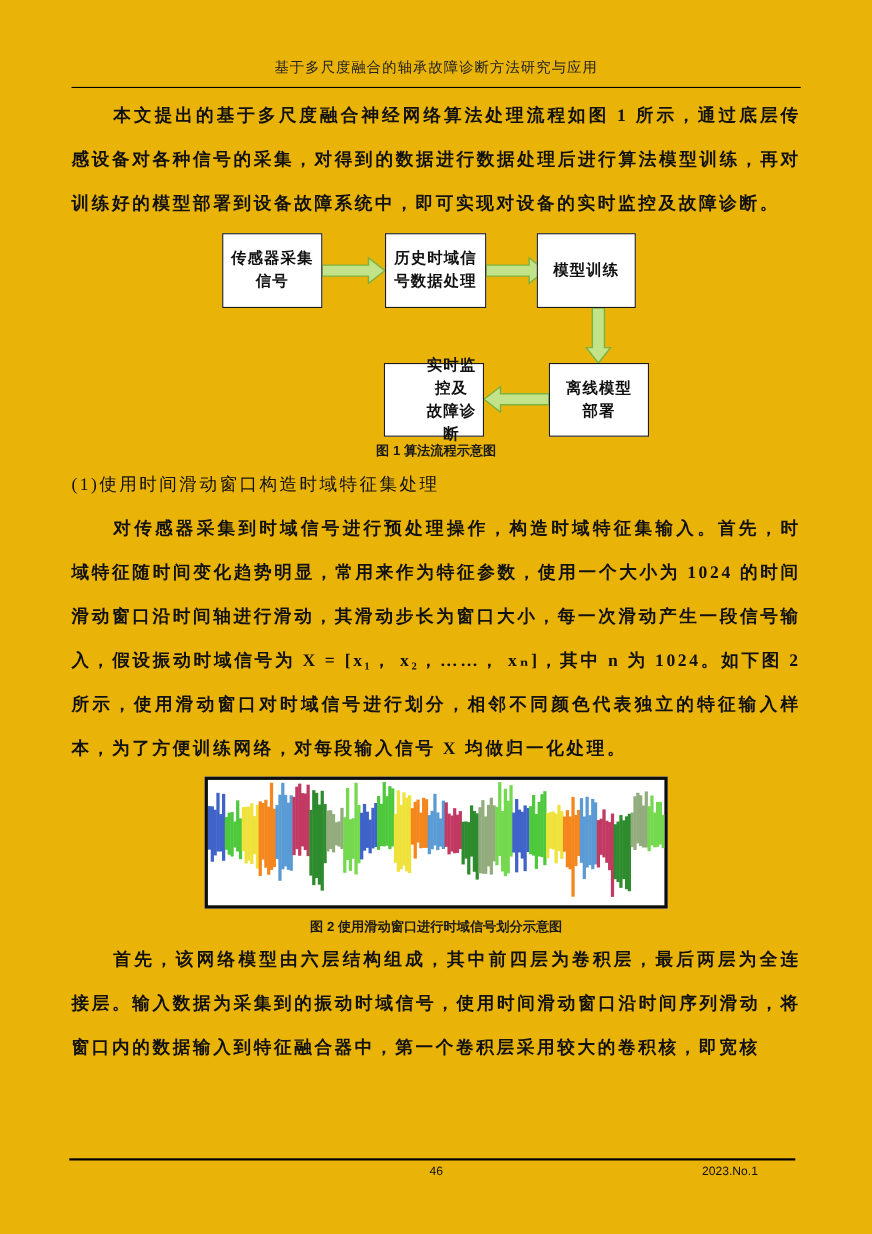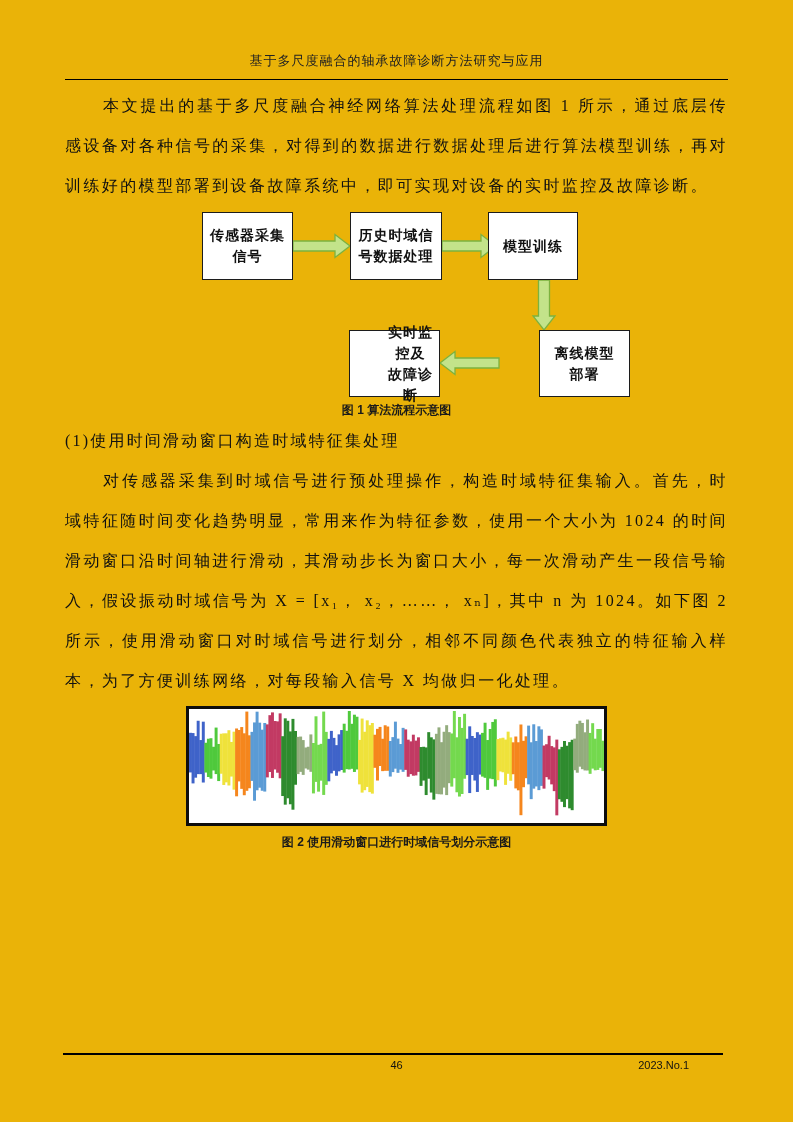--- a/index.html
+++ b/index.html
@@ -4,21 +4,21 @@
 <style>
   html,body{margin:0;padding:0;background:#f3f3f3;}
   .page{position:relative;width:793px;height:1122px;background:#eab308;overflow:hidden;
         font-family:"Liberation Serif","DejaVu Serif",serif;color:#111;}
   
   .header{margin:0 65px;padding-top:51px;padding-bottom:9px;border-bottom:1.5px solid #000;}
   .header-title{text-align:center;font-size:13px;letter-spacing:1px;line-height:19px;color:#222;}
   
   .content{margin:0 65px;}
   .body-par{margin:0;font-size:16px;line-height:40px;letter-spacing:2.4px;text-align:justify;}
-  .indent{text-indent:38px;}
+  .indent{text-indent:38px;font-weight:bold;}
   .p1{margin-top:6px;}
   .heading{letter-spacing:2.2px;}
   
   .flowchart{position:relative;height:186px;margin-top:4px;}
   .flow-svg{position:absolute;left:0;top:0;}
   .fbox{position:absolute;box-sizing:border-box;border:1.6px solid #1c1c1c;background:#fff;
         display:flex;align-items:center;justify-content:center;text-align:center;}
   .fbox span{font-weight:bold;font-size:14px;line-height:21px;letter-spacing:1px;white-space:pre-line;}
   .b1{left:137px;top:2px;width:91px;height:68px;}
   .b2{left:285px;top:2px;width:92px;height:68px;}
@@ -64,21 +64,21 @@
         <span>传感器采集
 信号</span>
         </div>
       <div class="fbox b2" style="border-color: rgb(28, 28, 28);">
         <span>历史时域信
 号数据处理</span>
         </div>
       <div class="fbox b3" style="border-color: rgb(28, 28, 28);">
         <span>模型训练</span>
         </div>
-      <div class="fbox b4" style="border-color: rgb(28, 28, 28); margin-left: 40px;">
+      <div class="fbox b4" style="border-color: rgb(28, 28, 28);">
         <span>离线模型
 部署</span>
         </div>
       <div class="fbox b5" style="border-color: rgb(28, 28, 28); padding-left: 32px;">
         <span>实时监控及
 故障诊断</span>
         </div>
     </div>
     <div class="caption cap1">图 1  算法流程示意图</div>
 
@@ -246,20 +246,21 @@
           <rect x="399.63" y="23.91" width="2.96" height="40.91" fill="#74d94e"></rect>
           <rect x="402.19" y="14.20" width="2.96" height="45.41" fill="#74d94e"></rect>
           <rect x="404.75" y="29.69" width="2.96" height="31.61" fill="#74d94e"></rect>
           <rect x="407.31" y="20.00" width="2.96" height="40.90" fill="#74d94e"></rect>
           <rect x="409.88" y="20.01" width="2.96" height="38.76" fill="#74d94e"></rect>
           <rect x="412.44" y="31.72" width="2.96" height="30.33" fill="#74d94e"></rect>
         </svg>
     </div>
     <div class="caption cap2">图 2  使用滑动窗口进行时域信号划分示意图</div>
 
+    <p class="body-par indent">首先，该网络模型由六层结构组成，其中前四层为卷积层，最后两层为全连接层。输入数据为采集到的振动时域信号，使用时间滑动窗口沿时间序列滑动，将窗口内的数据输入到特征融合器中，第一个卷积层采用较大的卷积核，即宽核</p>
 
   </div>
 
   <div class="footer-rule"></div>
   <div class="footer-row">
     <span class="page-num">46</span>
     <span class="issue">2023.No.1</span>
   </div>
 
 </div>

